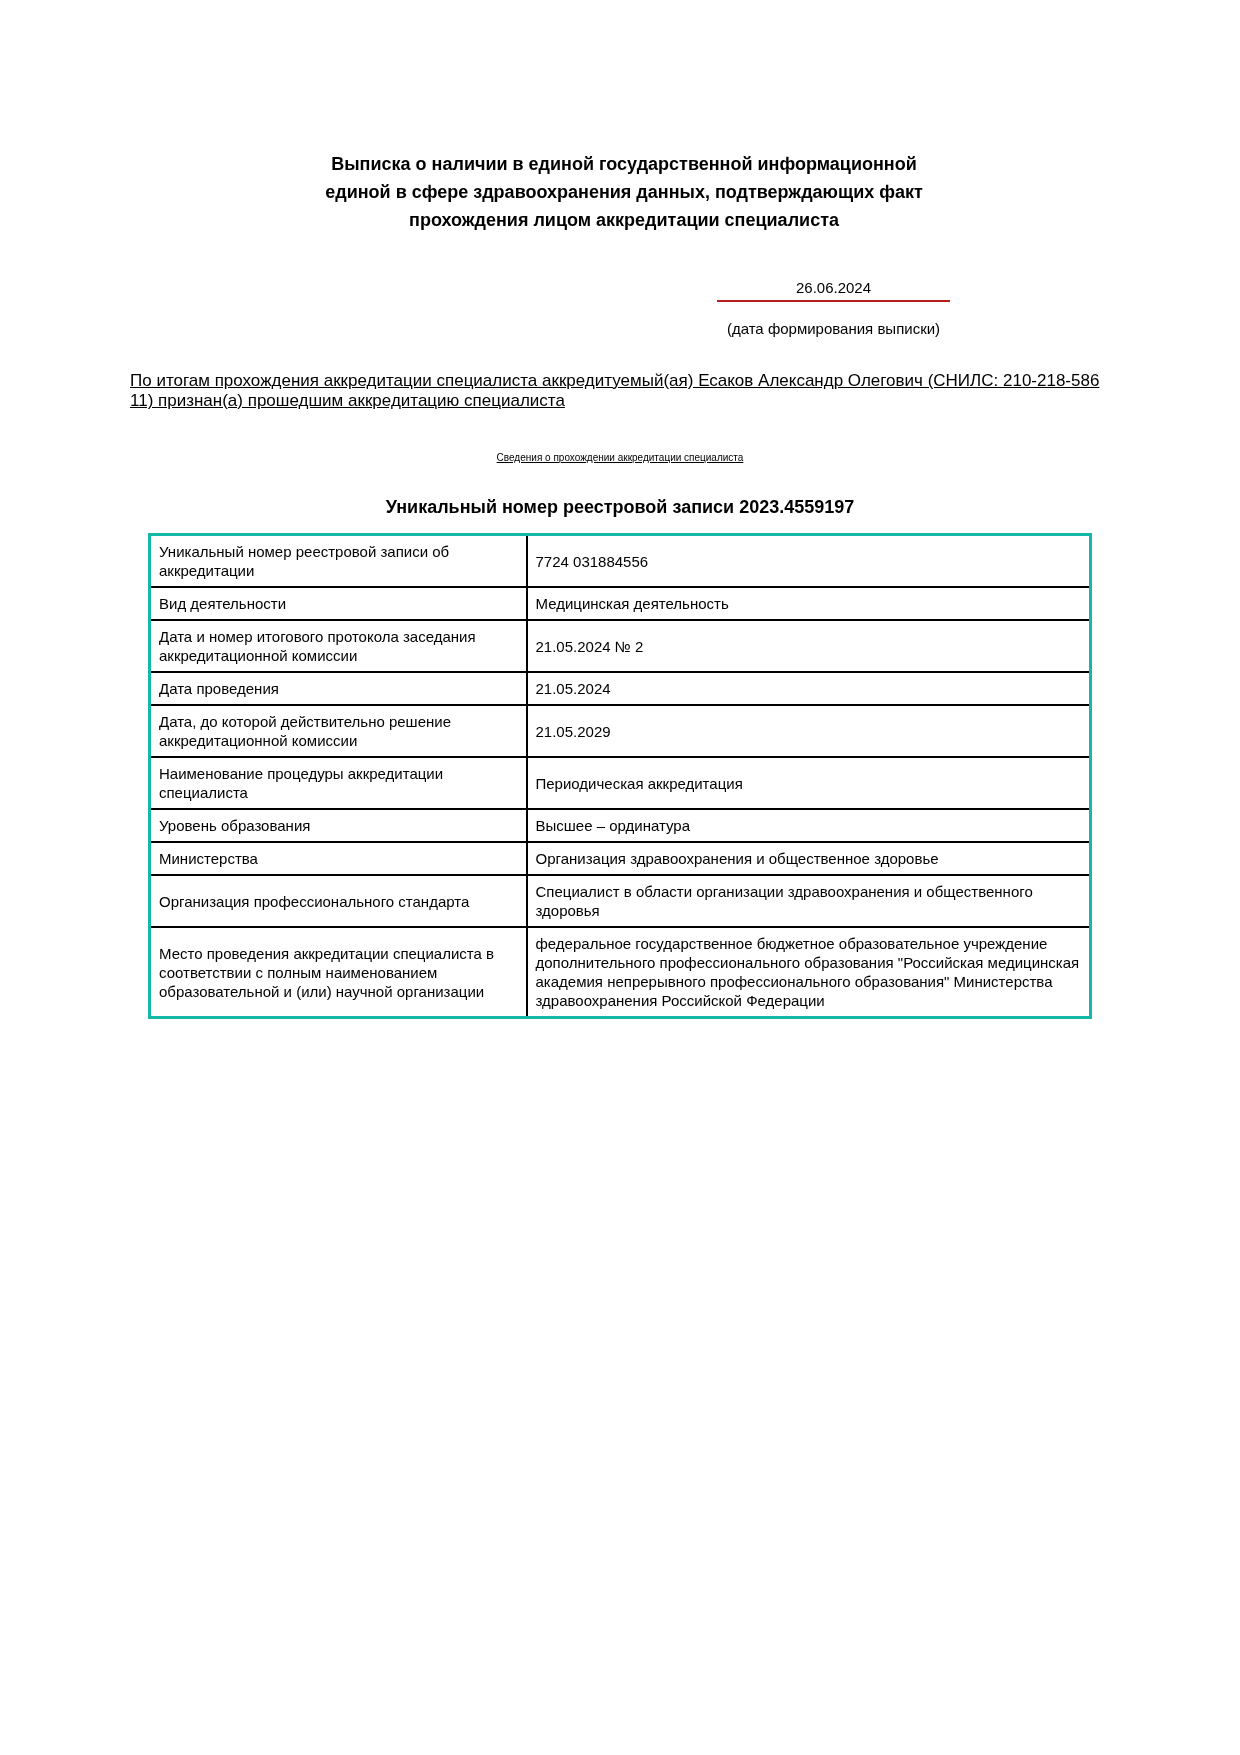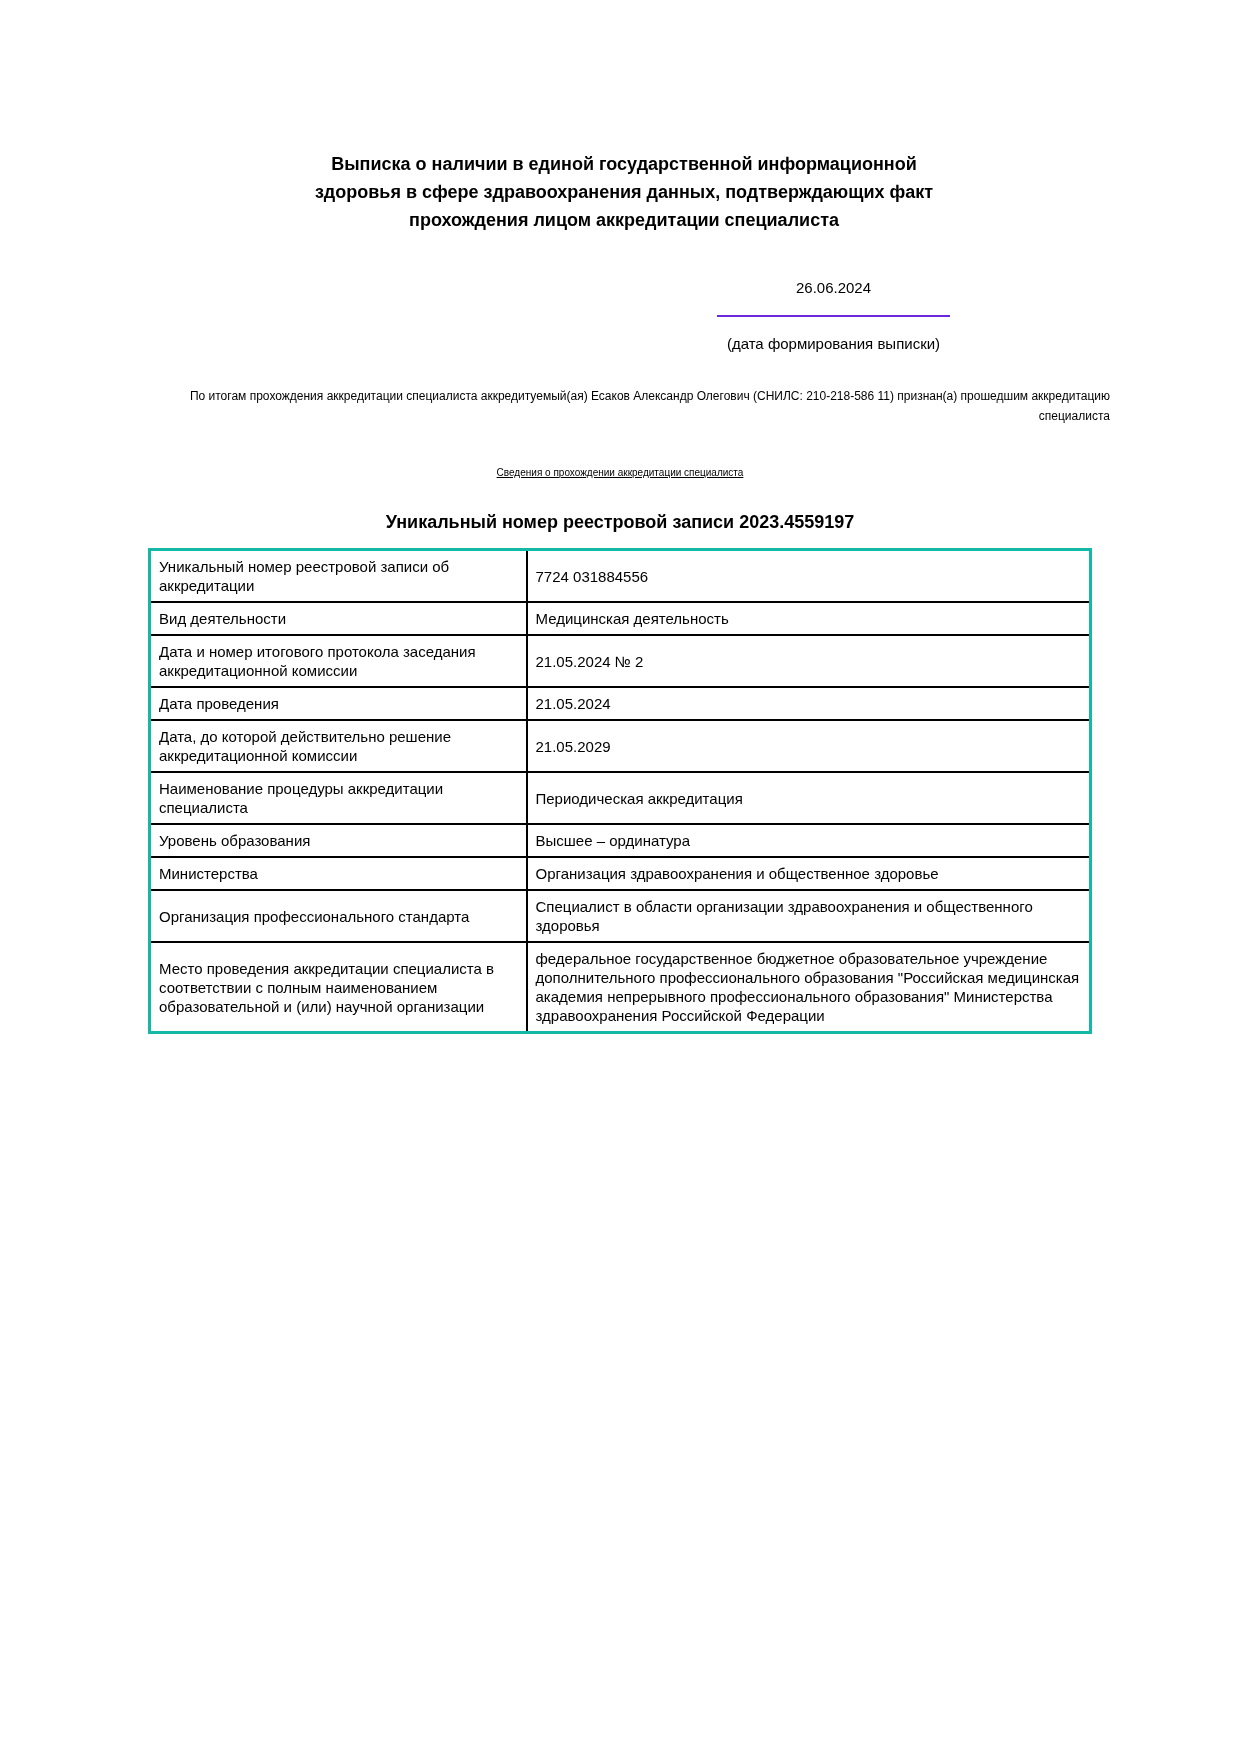--- a/index.html
+++ b/index.html
@@ -22,33 +22,34 @@
   }
   .date-block {
     margin: 44px 0 0 717px;
     width: 233px;
     text-align: center;
     font-size: 15px;
     line-height: 19px;
   }
   .date-value {
     display: block;
-    padding-bottom: 18px;
-    border-bottom: 2px solid #6d28d9;
+    padding-bottom: 3px;
+    border-bottom: 2px solid #b91c1c;
   }
   .date-caption {
     display: block;
     margin-top: 17px;
   }
   .intro {
     margin: 33px auto 0;
     width: 980px;
-    text-align: right;
-    font-size: 12px;
+    text-align: left;
+    font-size: 17px;
     line-height: 20px;
+    text-decoration: underline;
   }
   .section-heading {
     margin: 37px auto 16px;
     text-align: center;
     font-size: 10px;
     line-height: 19px;
     text-decoration: underline;
   }
   .registry-heading {
     margin: 28px auto 0;
@@ -75,21 +76,21 @@
   col.c-label { width: 377px; }
   col.c-value { width: 564px; }
 </style>
 </head>
 <body>
 
 <div class="page">
 
   <div class="doc-title">
     <div>Выписка о наличии в единой государственной информационной</div>
-    <div>здоровья в сфере здравоохранения данных, подтверждающих факт</div>
+    <div>единой в сфере здравоохранения данных, подтверждающих факт</div>
     <div>прохождения лицом аккредитации специалиста</div>
   </div>
 
   <div class="date-block">
     <span class="date-value">26.06.2024</span>
     <span class="date-caption">(дата формирования выписки)</span>
   </div>
 
   <div class="intro">По итогам прохождения аккредитации специалиста аккредитуемый(ая) Есаков Александр Олегович (СНИЛС: 210-218-586 11) признан(а) прошедшим аккредитацию специалиста</div>
 

